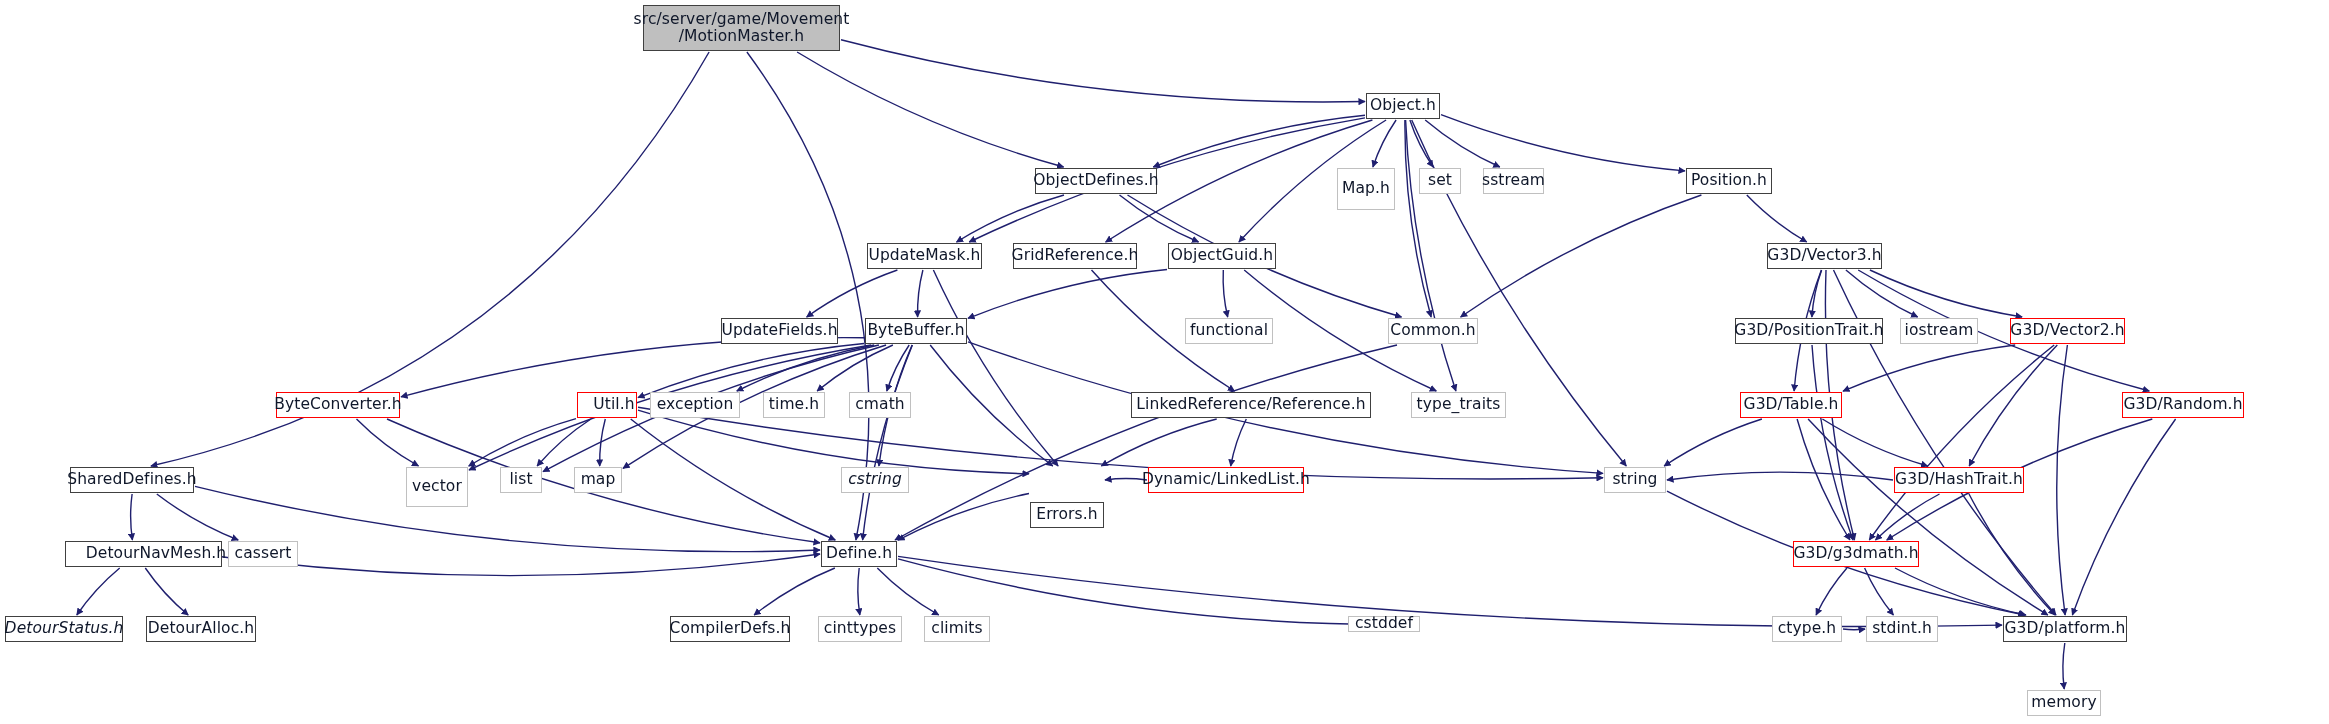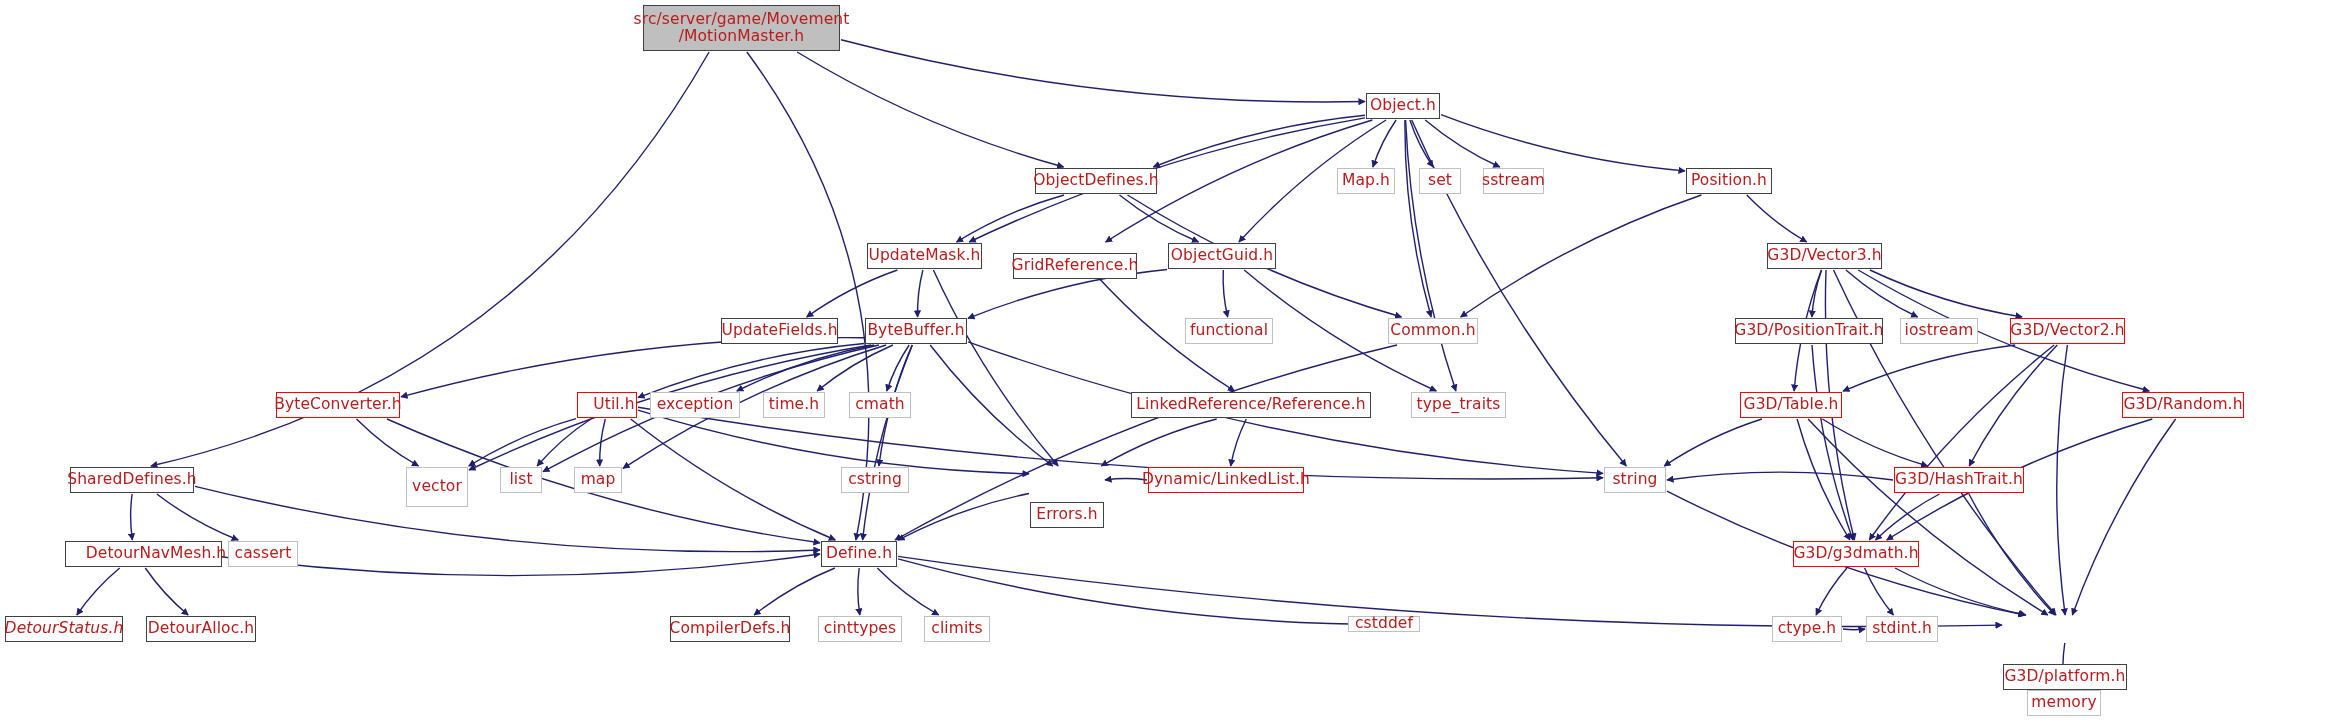--- a/index.html
+++ b/index.html
@@ -24,21 +24,21 @@
     pointer-events: none;
   }
   .node {
     position: absolute;
     box-sizing: border-box;
     display: flex;
     align-items: center;
     justify-content: center;
     text-align: center;
     background: #ffffff;
-    color: #b91c1c;
+    color: #0f172a;
     font-size: 15.5px;
     line-height: 1.12;
     letter-spacing: 0.1px;
     white-space: pre;
     z-index: 5;
   }
   .node.plain    { border: 1px solid #c0c0c0; }
   .node.solid    { border: 1.6px solid #404040; }
   .node.redbox   { border: 1.6px solid #ff0000; }
   .node.root     { border: 1.6px solid #404040; background: #bfbfbf; }
@@ -144,26 +144,26 @@
         <path d="M 2064.8 643.0 Q 2061.3 666.0 2064.2 689.0" fill="none" stroke="#1f1f6e" stroke-width="1.4" marker-end="url(#arrow)"></path>
         <path d="M 1812.0 345.0 Q 1818.8 445.4 1853.0 540.0" fill="none" stroke="#1f1f6e" stroke-width="1.4" marker-end="url(#arrow)"></path>
         <path d="M 1667.0 491.1 Q 1837.1 578.1 2024.6 615.0" fill="none" stroke="#1f1f6e" stroke-width="1.4" marker-end="url(#arrow)"></path>
       </g>
   </svg>
   <div id="nodes">
       <div class="node root" style="left: 643px; top: 5px; width: 197px; height: 46px;">src/server/game/Movement
 /MotionMaster.h</div>
       <div class="node solid" style="left: 1366px; top: 93px; width: 74px; height: 26px;">Object.h</div>
       <div class="node solid" style="left: 1035px; top: 168px; width: 122px; height: 26px;">ObjectDefines.h</div>
-      <div class="node plain" style="left: 1337px; top: 168px; width: 58px; height: 26px;">Map.h</div>
+      <div class="node plain" style="left: 1337px; top: 168px; width: 58px; height: 42px;">Map.h</div>
       <div class="node plain" style="left: 1419px; top: 168px; width: 42px; height: 26px;">set</div>
       <div class="node plain" style="left: 1483px; top: 168px; width: 61px; height: 26px;">sstream</div>
       <div class="node solid" style="left: 1686px; top: 168px; width: 86px; height: 26px;">Position.h</div>
       <div class="node solid" style="left: 867px; top: 243px; width: 115px; height: 26px;">UpdateMask.h</div>
-      <div class="node solid" style="left: 1013px; top: 253px; width: 124px; height: 26px;">GridReference.h</div>
+      <div class="node solid" style="left: 1013px; top: 243px; width: 124px; height: 26px;">GridReference.h</div>
       <div class="node solid" style="left: 1168px; top: 243px; width: 108px; height: 26px;">ObjectGuid.h</div>
       <div class="node solid" style="left: 1767px; top: 243px; width: 115px; height: 26px;">G3D/Vector3.h</div>
       <div class="node solid" style="left: 721px; top: 318px; width: 117px; height: 26px;">UpdateFields.h</div>
       <div class="node solid" style="left: 865px; top: 318px; width: 102px; height: 26px;">ByteBuffer.h</div>
       <div class="node plain" style="left: 1185px; top: 318px; width: 88px; height: 26px;">functional</div>
       <div class="node plain" style="left: 1388px; top: 318px; width: 90px; height: 26px;">Common.h</div>
       <div class="node solid" style="left: 1735px; top: 318px; width: 148px; height: 26px;">G3D/PositionTrait.h</div>
       <div class="node plain" style="left: 1900px; top: 318px; width: 78px; height: 26px;">iostream</div>
       <div class="node redbox" style="left: 2010px; top: 318px; width: 115px; height: 26px;">G3D/Vector2.h</div>
       <div class="node redbox" style="left: 276px; top: 392px; width: 124px; height: 26px;">ByteConverter.h</div>
@@ -172,33 +172,33 @@
       <div class="node plain" style="left: 763px; top: 392px; width: 62px; height: 26px;">time.h</div>
       <div class="node plain" style="left: 849px; top: 392px; width: 62px; height: 26px;">cmath</div>
       <div class="node solid" style="left: 1131px; top: 392px; width: 240px; height: 26px;">LinkedReference/Reference.h</div>
       <div class="node plain" style="left: 1411px; top: 392px; width: 95px; height: 26px;">type_traits</div>
       <div class="node redbox" style="left: 1740px; top: 392px; width: 102px; height: 26px;">G3D/Table.h</div>
       <div class="node redbox" style="left: 2122px; top: 392px; width: 122px; height: 26px;">G3D/Random.h</div>
       <div class="node solid" style="left: 70px; top: 467px; width: 124px; height: 26px;">SharedDefines.h</div>
       <div class="node plain" style="left: 406px; top: 467px; width: 62px; height: 40px;">vector</div>
       <div class="node plain" style="left: 500px; top: 467px; width: 42px; height: 26px;">list</div>
       <div class="node plain" style="left: 574px; top: 467px; width: 48px; height: 26px;">map</div>
-      <div class="node plain" style="left: 841px; top: 467px; width: 68px; height: 26px;">cstring</div>
+      <div class="node plain" style="left: 841px; top: 467px; width: 68px; height: 26px; font-style: italic;">cstring</div>
       <div class="node solid" style="left: 1030px; top: 467px; width: 74px; height: 26px; margin-top: 35px;">Errors.h</div>
       <div class="node redbox" style="left: 1148px; top: 467px; width: 156px; height: 26px;">Dynamic/LinkedList.h</div>
       <div class="node plain" style="left: 1604px; top: 467px; width: 62px; height: 26px;">string</div>
       <div class="node redbox" style="left: 1894px; top: 467px; width: 130px; height: 26px;">G3D/HashTrait.h</div>
       <div class="node solid" style="left: 65px; top: 541px; width: 157px; height: 26px; padding-left: 25px;">DetourNavMesh.h</div>
       <div class="node plain" style="left: 228px; top: 541px; width: 70px; height: 26px;">cassert</div>
       <div class="node solid" style="left: 821px; top: 541px; width: 76px; height: 26px;">Define.h</div>
       <div class="node redbox" style="left: 1793px; top: 541px; width: 126px; height: 26px;">G3D/g3dmath.h</div>
       <div class="node solid" style="left: 5px; top: 616px; width: 118px; height: 26px; font-style: italic;">DetourStatus.h</div>
       <div class="node solid" style="left: 146px; top: 616px; width: 110px; height: 26px;">DetourAlloc.h</div>
       <div class="node solid" style="left: 670px; top: 616px; width: 120px; height: 26px;">CompilerDefs.h</div>
       <div class="node plain" style="left: 818px; top: 616px; width: 84px; height: 26px;">cinttypes</div>
       <div class="node plain" style="left: 924px; top: 616px; width: 66px; height: 26px;">climits</div>
       <div class="node plain" style="left: 1348px; top: 616px; width: 72px; height: 16px;">cstddef</div>
       <div class="node plain" style="left: 1772px; top: 616px; width: 70px; height: 26px;">ctype.h</div>
       <div class="node plain" style="left: 1866px; top: 616px; width: 72px; height: 26px;">stdint.h</div>
-      <div class="node solid" style="left: 2003px; top: 616px; width: 124px; height: 26px; margin-top: 48px;">G3D/platform.h</div>
+      <div class="node solid" style="left: 2003px; top: 616px; width: 124px; height: 26px;">G3D/platform.h</div>
       <div class="node plain" style="left: 2027px; top: 690px; width: 74px; height: 26px;">memory</div>
     </div>
 </div>
 
 </body></html>

